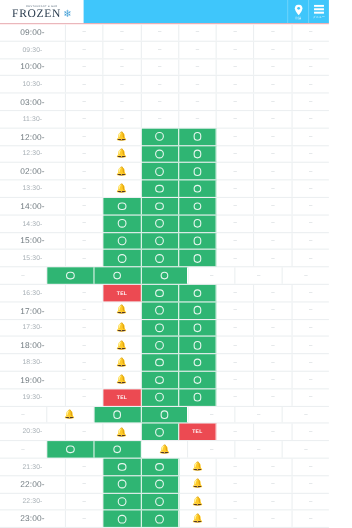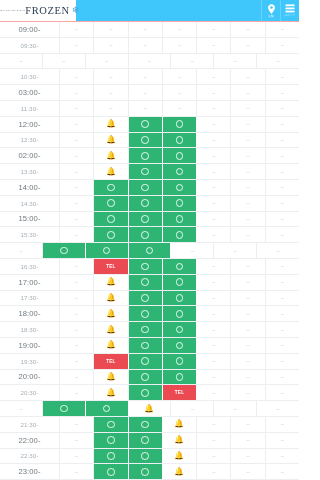--- a/index.html
+++ b/index.html
@@ -17,20 +17,21 @@
     align-items: stretch;
     position: relative;
   }
   .logo {
     background: #ffffff;
     width: 76px;
     height: 21px;
     display: flex;
     align-items: center;
     justify-content: center;
+    flex-direction: column;
     padding: 0 2px;
   }
   .logo-sup {
     font-size: 2.4px;
     letter-spacing: .3px;
     color: #6a7a88;
     line-height: 3px;
     white-space: nowrap;
   }
   .logo-main {
@@ -176,20 +177,21 @@
       <div class="timecell">09:30-</div>
       <div class="cell dash">–</div>
       <div class="cell dash">–</div>
       <div class="cell dash">–</div>
       <div class="cell dash">–</div>
       <div class="cell dash">–</div>
       <div class="cell dash">–</div>
       <div class="cell dash">–</div>
     </div>
     <div class="row hour">
+      <div class="timecell">10:00-</div>
       <div class="cell dash">–</div>
       <div class="cell dash">–</div>
       <div class="cell dash">–</div>
       <div class="cell dash">–</div>
       <div class="cell dash">–</div>
       <div class="cell dash">–</div>
       <div class="cell dash">–</div>
     </div>
     <div class="row half">
       <div class="timecell">10:30-</div>
@@ -466,21 +468,20 @@
         <div class="circle"></div>
       </div>
       <div class="cell open">
         <div class="circle"></div>
       </div>
       <div class="cell dash">–</div>
       <div class="cell dash">–</div>
       <div class="cell dash">–</div>
     </div>
     <div class="row hour">
-      <div class="timecell">20:00-</div>
       <div class="cell dash">–</div>
       <div class="cell bell">
         <span class="bell-ico">🔔</span>
       </div>
       <div class="cell open">
         <div class="circle"></div>
       </div>
       <div class="cell open">
         <div class="circle"></div>
       </div>

